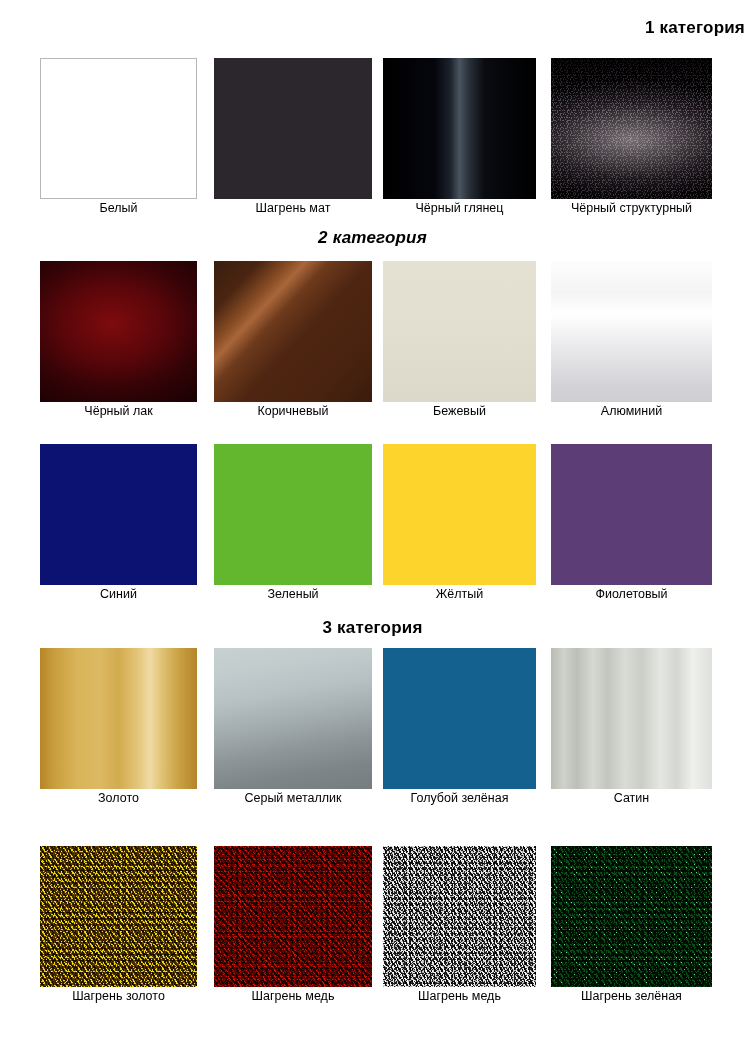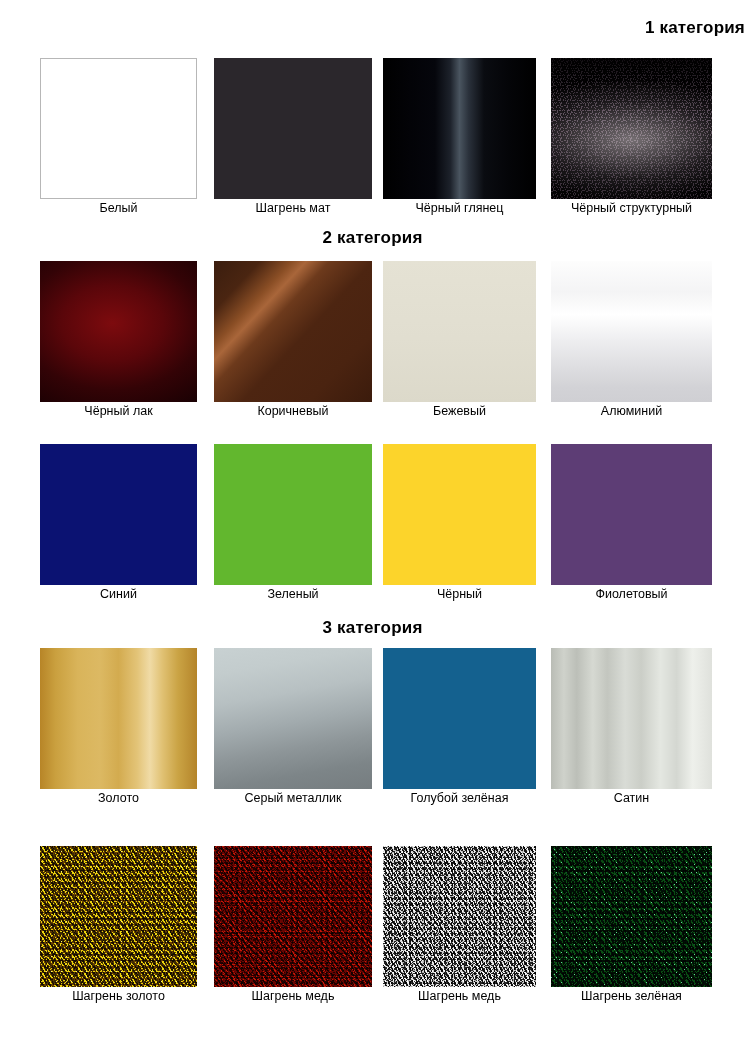--- a/index.html
+++ b/index.html
@@ -195,21 +195,21 @@
     <div class="swatch-cell" style="left:383px; width:153px;">
       <div class="swatch-box f-black-gloss"></div>
       <div class="swatch-label">Чёрный глянец</div>
     </div>
     <div class="swatch-cell" style="left:551px; width:161px;">
       <div class="swatch-box f-black-struct"></div>
       <div class="swatch-label">Чёрный структурный</div>
     </div>
   </div>
 
-  <div class="category-heading" style="top:228px;">2 категория</div>
+  <div class="category-heading" style="top:228px;font-style:italic;">2 категория</div>
 
   <div class="swatch-row" style="top:261px;">
     <div class="swatch-cell" style="left:40px; width:157px;">
       <div class="swatch-box f-red-lacquer"></div>
       <div class="swatch-label">Чёрный лак</div>
     </div>
     <div class="swatch-cell" style="left:214px; width:158px;">
       <div class="swatch-box f-brown"></div>
       <div class="swatch-label">Коричневый</div>
     </div>
@@ -227,21 +227,21 @@
     <div class="swatch-cell" style="left:40px; width:157px;">
       <div class="swatch-box f-blue"></div>
       <div class="swatch-label">Синий</div>
     </div>
     <div class="swatch-cell" style="left:214px; width:158px;">
       <div class="swatch-box f-green"></div>
       <div class="swatch-label">Зеленый</div>
     </div>
     <div class="swatch-cell" style="left:383px; width:153px;">
       <div class="swatch-box f-yellow"></div>
-      <div class="swatch-label">Чёрный</div>
+      <div class="swatch-label">Жёлтый</div>
     </div>
     <div class="swatch-cell" style="left:551px; width:161px;">
       <div class="swatch-box f-violet"></div>
       <div class="swatch-label">Фиолетовый</div>
     </div>
   </div>
 
   <div class="category-heading" style="top:618px;">3 категория</div>
 
   <div class="swatch-row" style="top:648px;padding-left:44px;">

